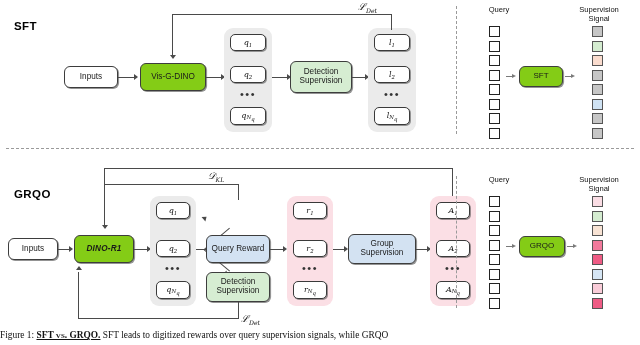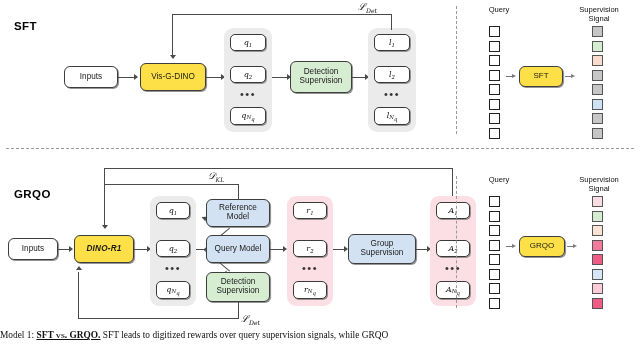--- a/index.html
+++ b/index.html
@@ -12,21 +12,21 @@
 
   
   .node{
     position:absolute;box-sizing:border-box;
     border:1.2px solid #3d3d3d;border-radius:6px;
     display:flex;align-items:center;justify-content:center;
     text-align:center;line-height:1.08;
     font-size:8.2px;color:#1a1a1a;background:#fff;
     box-shadow:1.1px 1.1px 0 rgba(60,60,60,.55);
   }
-  .node.orange{background:#fde047;}
+  .node.orange{background:#84cc16;}
   .node.green{background:#d6edd2;}
   .node.blue{background:#d3e2f2;}
   .node.italic{font-style:italic;font-weight:600;letter-spacing:.2px;text-align:center;}
 
   
   .pill{
     position:absolute;box-sizing:border-box;
     border:1.1px solid #3a3a3a;border-radius:5px;background:#fff;
     display:flex;align-items:center;justify-content:center;
     font-family:"DejaVu Serif",serif;font-style:italic;font-size:8px;color:#111;
@@ -188,22 +188,21 @@
     </div>
 
   <div class="ln lnh" style="left:196px;top:248.5px;width:8px;"></div>
   <div class="diag" style="left:204px;top:249px;width:33px;transform:rotate(-40deg);"></div>
   <div class="arrow r" style="left:203px;top:215px;transform:rotate(-40deg);"></div>
   <div class="ln lnh" style="left:204px;top:248.5px;width:24px;"></div>
   <div class="arrow r" style="left:227px;top:245.5px;"></div>
   <div class="diag" style="left:204px;top:249px;width:34px;transform:rotate(40deg);"></div>
   <div class="arrow r" style="left:224px;top:271px;transform:rotate(40deg);"></div>
 
-  <div class="node blue" style="left:206px;top:199px;width:64px;height:28px;padding:0 2px;">Reference Model</div>
-  <div class="node blue" style="left:206px;top:235px;width:64px;height:28px;padding:0 2px;">Query Model</div>
+  <div class="node blue" style="left:206px;top:235px;width:64px;height:28px;padding:0 2px;">Query Reward</div>
   <div class="node green" style="left:206px;top:272px;width:64px;height:30px;padding:0 2px;">Detection Supervision</div>
 
   <div class="ln lnh" style="left:270px;top:248.5px;width:14px;"></div>
   <div class="arrow r" style="left:283px;top:245.5px;"></div>
 
   <div class="grp pink" style="left:287px;top:196px;width:46px;height:110px;"></div>
   <div class="pill" style="left:293px;top:202px;width:34px;height:17px;">
       <span>r<sub>1</sub></span>
     </div>
   <div class="pill" style="left:293px;top:240px;width:34px;height:17px;">
@@ -275,17 +274,17 @@
 
   <div class="ln lnh" style="left:506px;top:246.2px;width:7px;background:#7a7a7a;"></div>
   <div class="arrow sm-r" style="left:512px;top:244px;"></div>
   <div class="node orange" style="left:519px;top:236px;width:46px;height:21px;font-size:8px;">GRQO</div>
   <div class="ln lnh" style="left:567px;top:246.2px;width:7px;background:#7a7a7a;"></div>
   <div class="arrow sm-r" style="left:573px;top:244px;"></div>
 
   <div class="dash-v" style="left:456px;top:176px;height:132px;"></div>
 
   <div class="caption">
-    <span>Model 1:</span>
+    <span>Figure 1:</span>
     <b class="sc">SFT vs. GRQO.</b>
     <span>SFT leads to digitized rewards over query supervision signals, while GRQO</span>
   </div>
 </div>
 
 </body></html>

